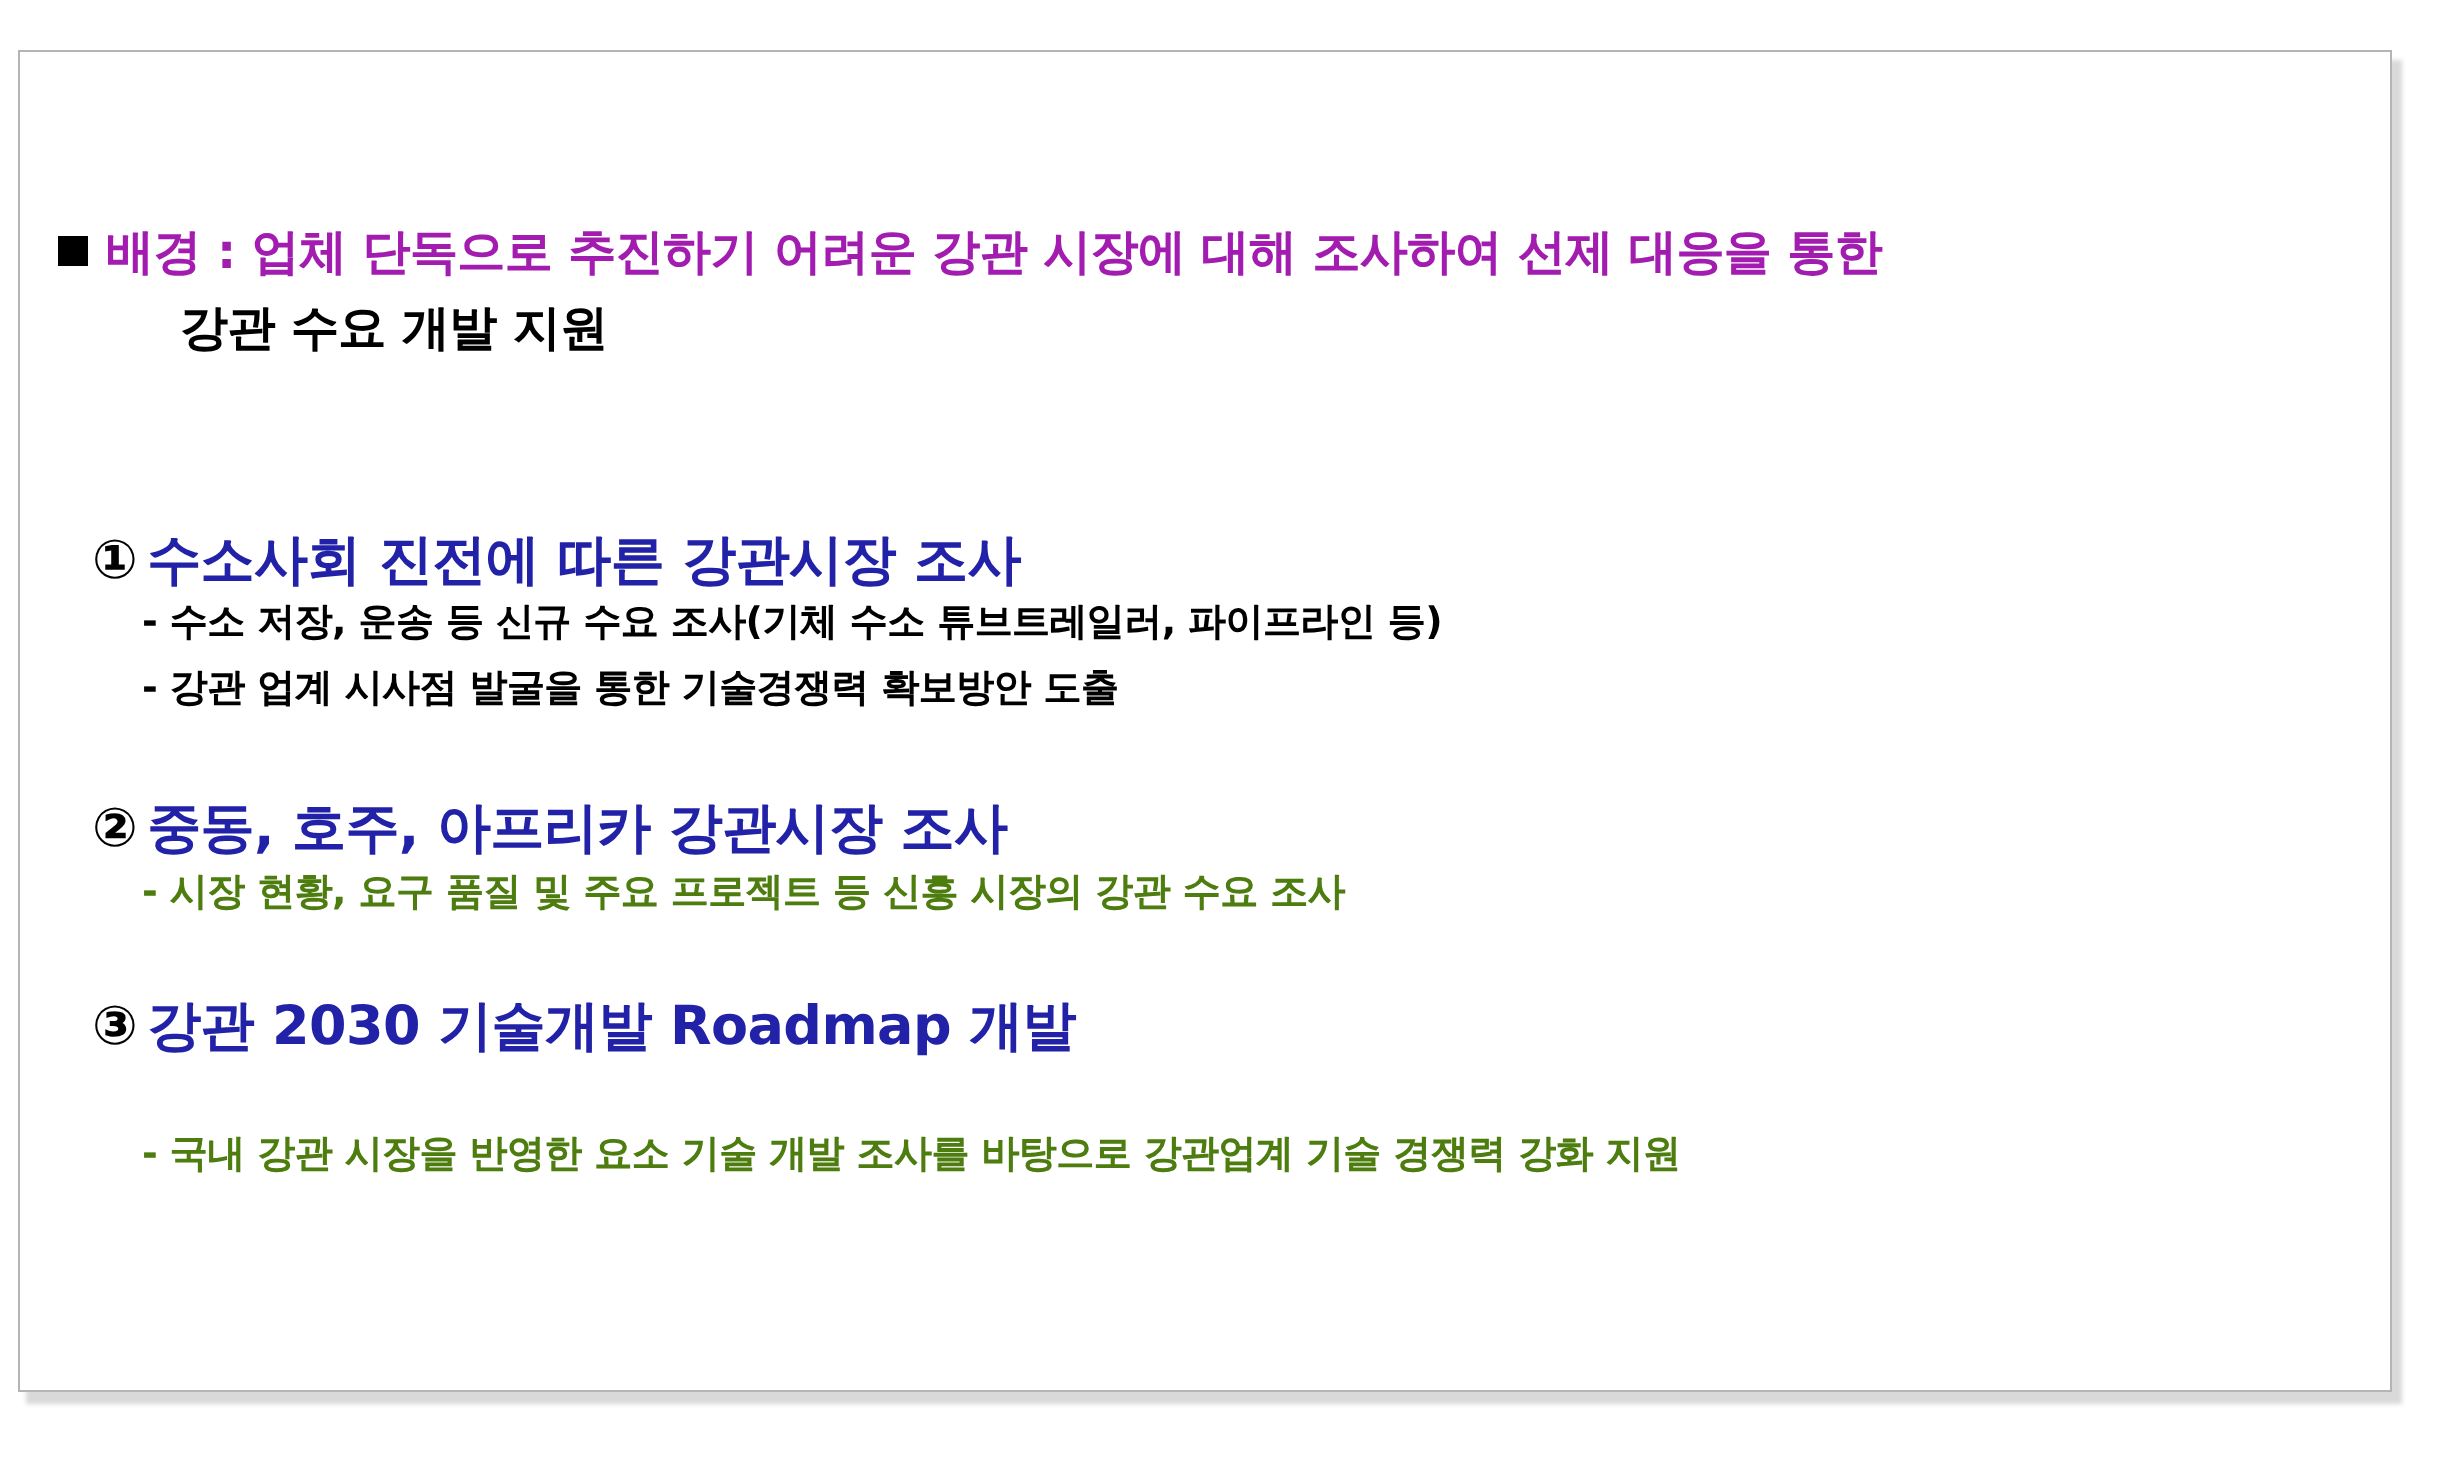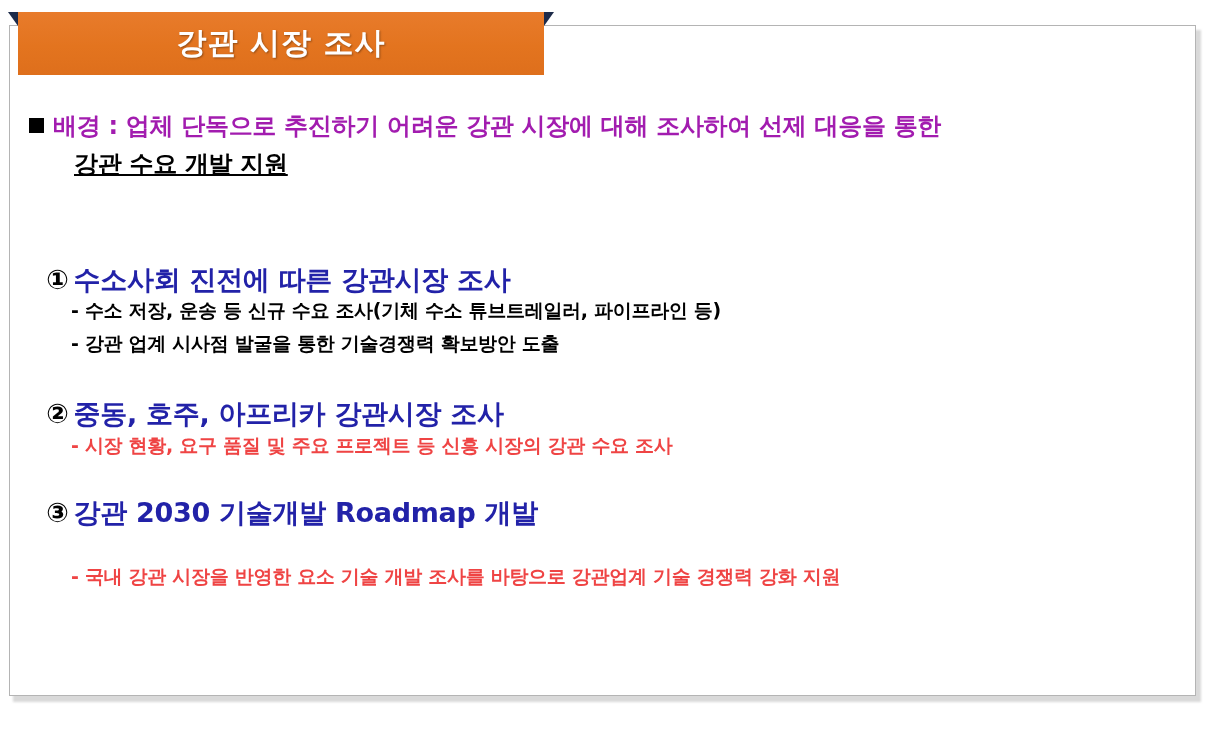--- a/index.html
+++ b/index.html
@@ -150,45 +150,38 @@
     color: #2222a8;
   }
 
   
   .ldash {
     font-size: 19px;
     color: #000000;
     letter-spacing: -0.3px;
   }
   .ldash.blue {
-    color: #ef4444;
+    color: #4d7c0f;
   }
 </style>
 </head>
 <body>
 
 <div id="slide">
 
   <div class="frame-shadow"></div>
   <div class="frame"></div>
 
-  <div class="ribbon">
-    <div class="ribbon-tail-left"></div>
-    <div class="ribbon-tail-right"></div>
-    <div class="ribbon-body">
-      <span class="ribbon-title">강관 시장 조사</span>
-    </div>
-  </div>
 
   <div class="content">
 
     <div class="line l1" style="left:20px; top:34px;">
       <span class="sq"></span><span>배경 : 업체 단독으로 추진하기 어려운 강관 시장에 대해 조사하여 선제 대응을 통한</span>
     </div>
-    <div class="line l1-cont" style="left:65px; top:72px;text-decoration:underline;">강관 수요 개발 지원</div>
+    <div class="line l1-cont" style="left:81px; top:72px;">강관 수요 개발 지원</div>
 
 
     <div class="line lnum" style="left:37px; top:186px;">
       <span class="circnum">①</span><span class="numtext">수소사회 진전에 따른 강관시장 조사</span>
     </div>
     <div class="line ldash" style="left:62px; top:222px;">- 수소 저장, 운송 등 신규 수요 조사(기체 수소 튜브트레일러, 파이프라인 등)</div>
     <div class="line ldash" style="left:62px; top:255px;">- 강관 업계 시사점 발굴을 통한 기술경쟁력 확보방안 도출</div>
 
     <div class="line lnum" style="left:37px; top:320px;">
       <span class="circnum">②</span><span class="numtext">중동, 호주, 아프리카 강관시장 조사</span>

